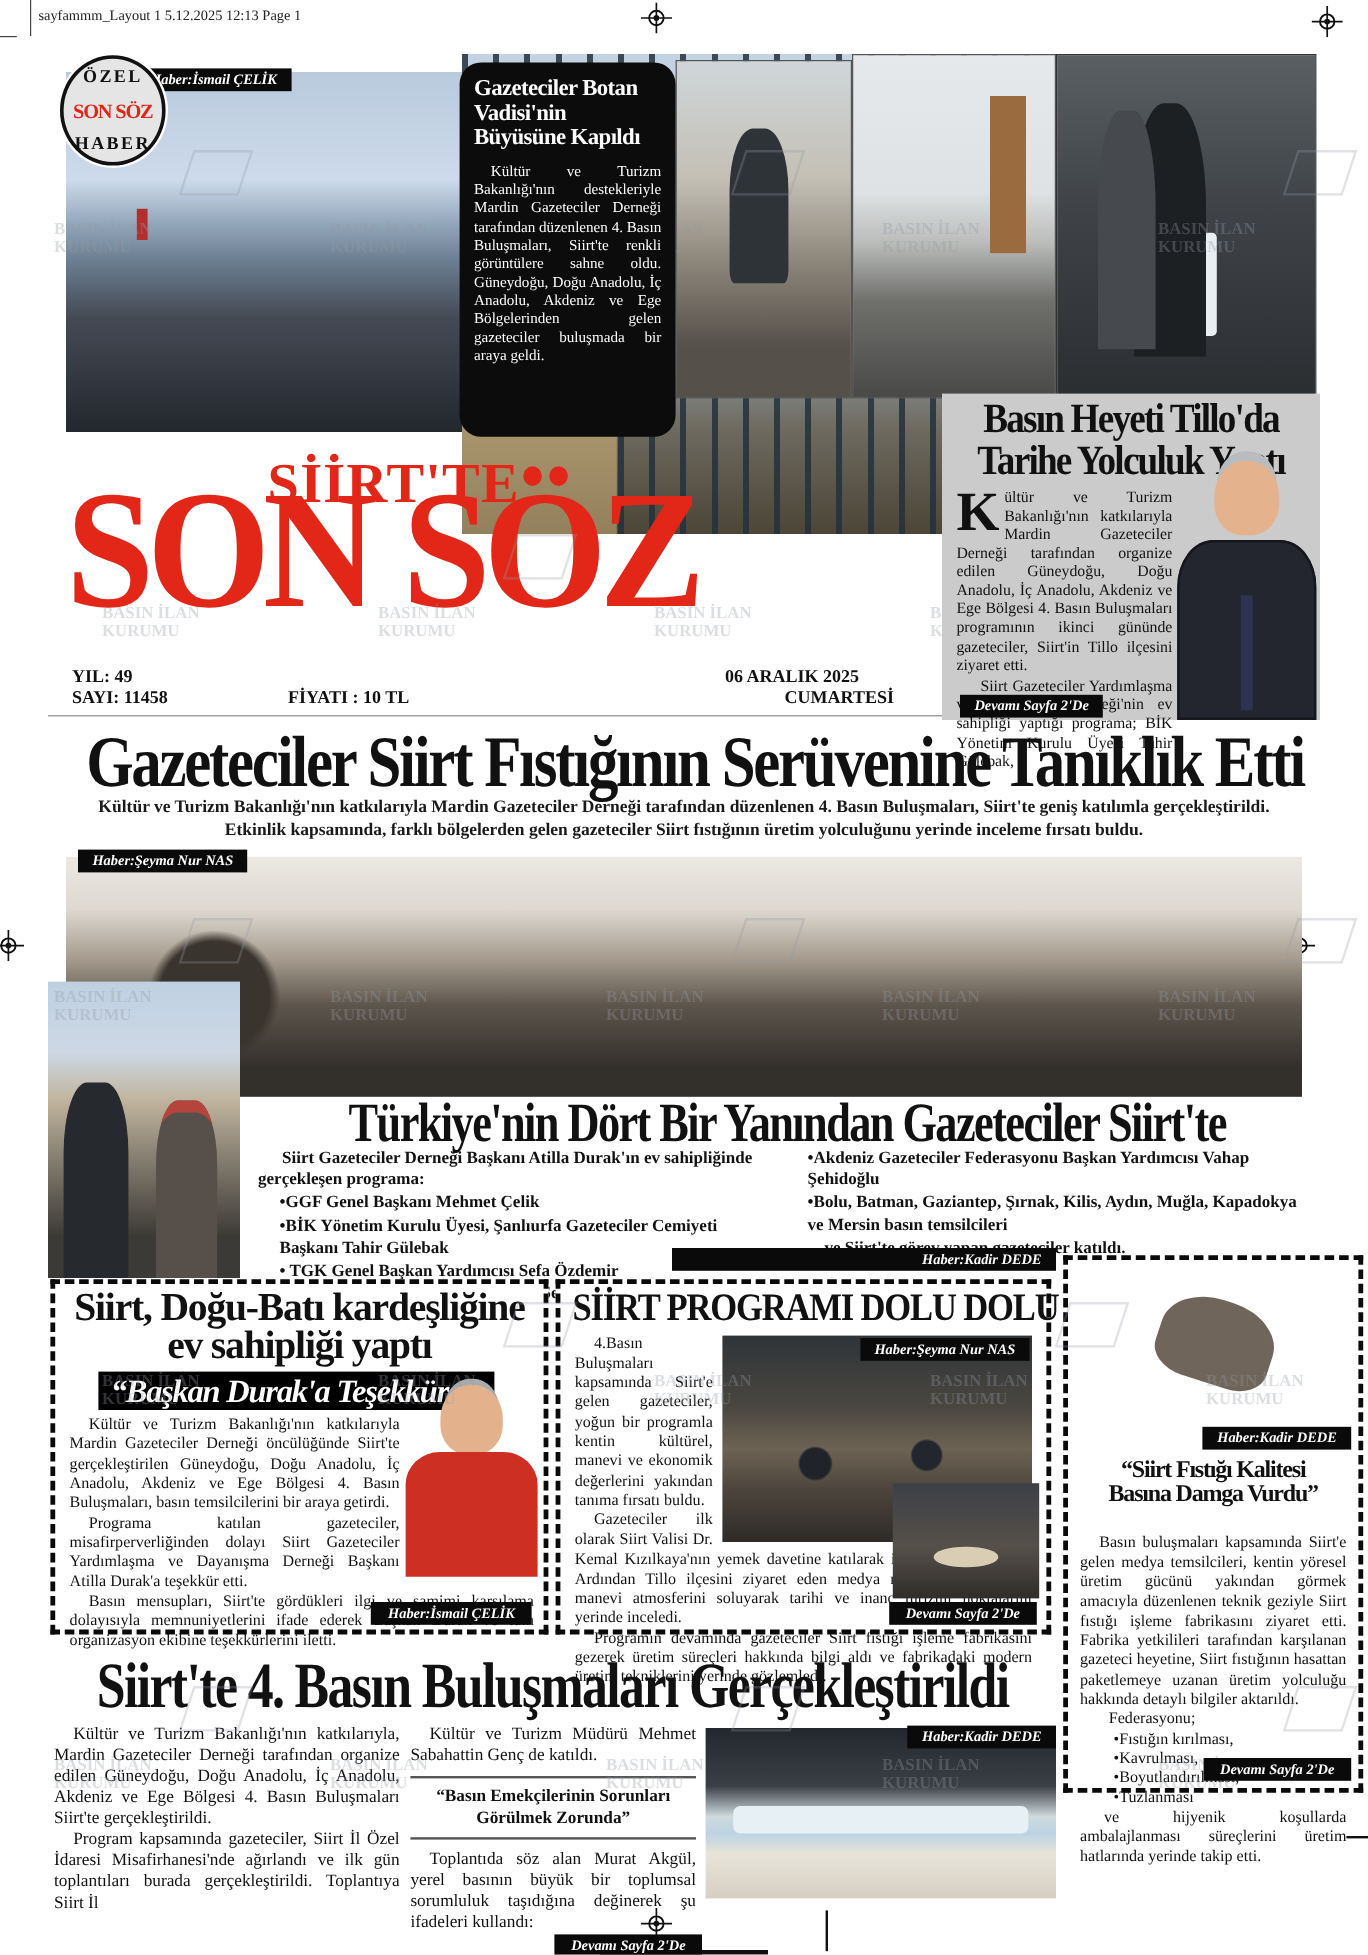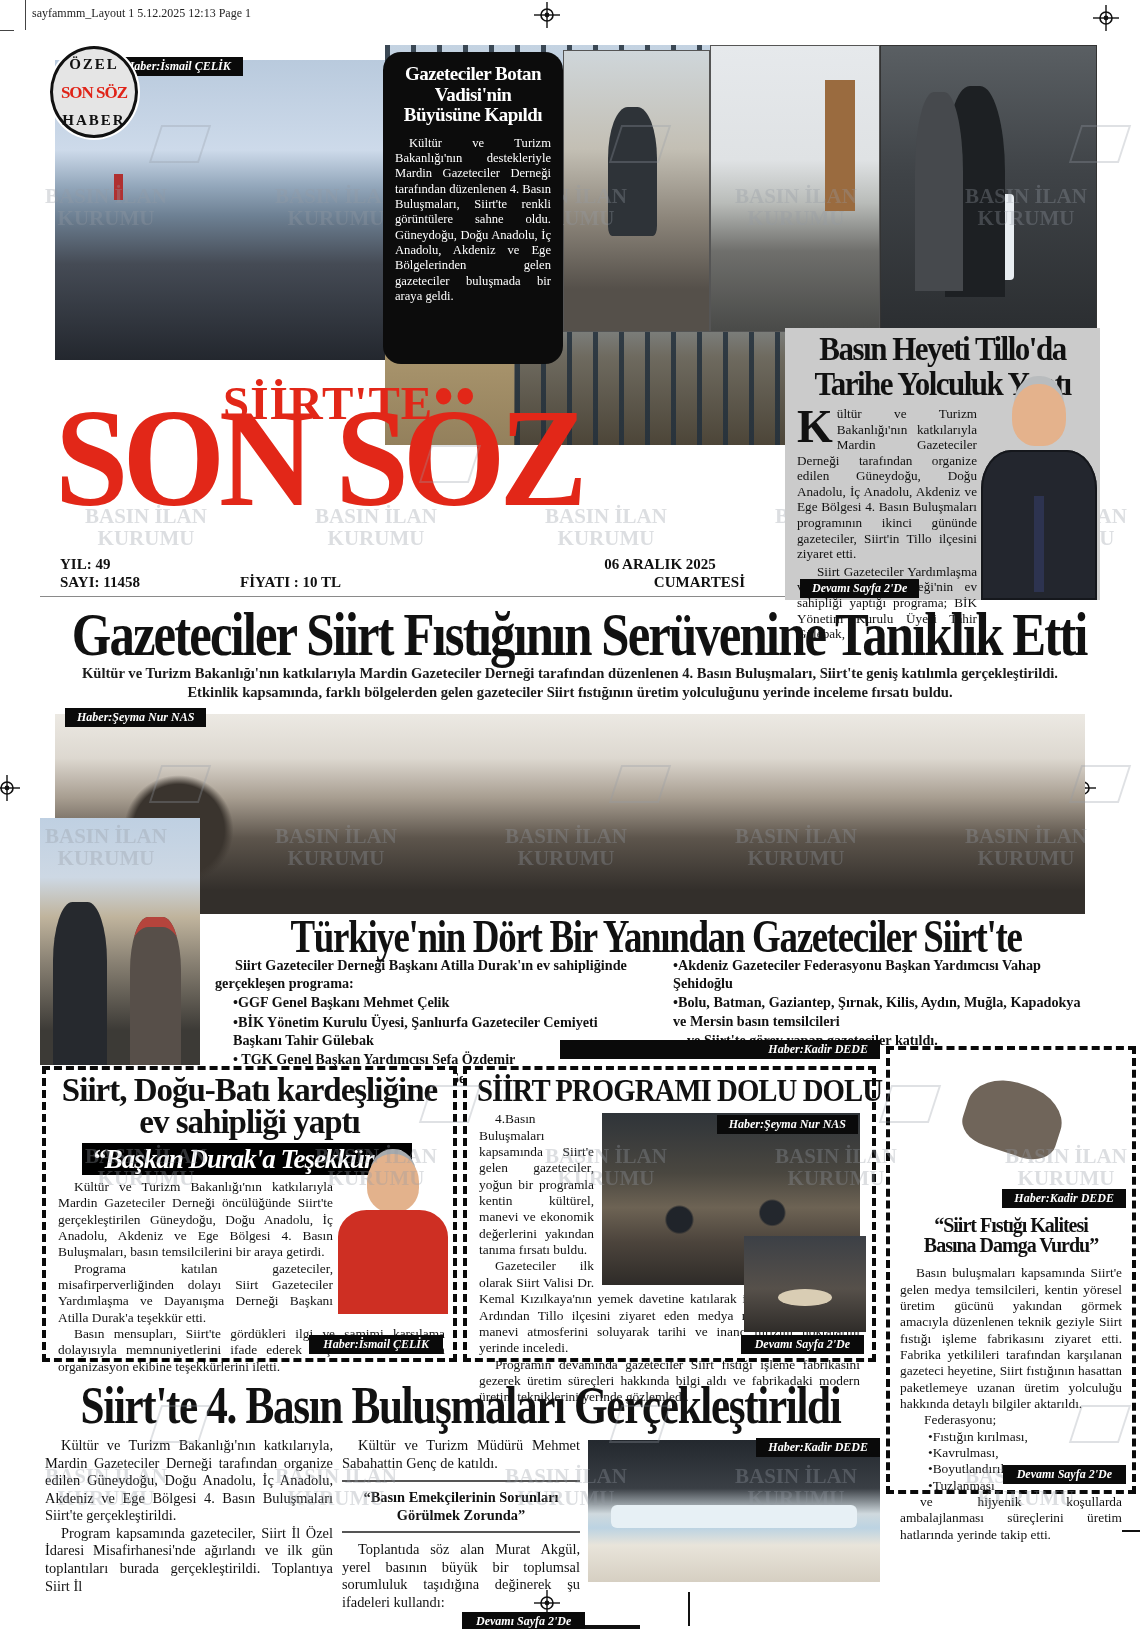--- a/index.html
+++ b/index.html
@@ -7,22 +7,22 @@
         font-family:Liberation Serif, serif;color:#111;}
   
   .print-header{position:absolute;left:32px;top:6px;font-size:12px;color:#222;}
   .tick-v{position:absolute;left:25px;top:0;width:1px;height:30px;background:#444;}
   .tick-h{position:absolute;left:0;top:30px;width:14px;height:1px;background:#444;}
   .regmark{position:absolute;width:26px;height:26px;}
   .regmark svg{display:block;}
   .edge-line{position:absolute;background:#111;}
   
   .wm{position:absolute;inset:0;pointer-events:none;z-index:5;}
-  .wm span{position:absolute;font-size:21px;font-weight:900;line-height:1.05;
-           color:rgba(150,156,164,.33);white-space:pre;text-align:center;}
+  .wm span{position:absolute;font-size:14px;font-weight:900;line-height:1.05;
+           color:rgba(150,156,164,.33);white-space:pre;}
   .wm .cube{position:absolute;width:46px;height:34px;border:2px solid rgba(150,156,164,.30);
             transform:skewX(-18deg);}
   
   .photo{position:absolute;overflow:hidden;}
   .ph-deck{background:linear-gradient(180deg,#b9cadd 0%,#cddaea 30%,#93a7bb 42%,#6d8093 52%,#454b55 68%,#23272e 100%);}
   .ph-deck:before{content:"";position:absolute;left:18%;top:38%;width:9px;height:26px;background:#b03030;}
   .ph-fence{background:
      repeating-linear-gradient(90deg,rgba(35,48,60,.85) 0 5px,rgba(35,48,60,0) 5px 26px),
      linear-gradient(180deg,#c4d3e2 0%,#b7c6d6 34%,#aeb9c4 48%,#8f9aa3 62%,#6e6a5f 78%,#4c4538 100%);}
   .ph-fence:before{content:"";position:absolute;left:0;top:22%;width:26%;height:78%;
@@ -62,21 +62,21 @@
        font-style:italic;padding:2px 12px;white-space:nowrap;z-index:6;}
   
   .stamp{position:absolute;left:50px;top:46px;width:82px;height:86px;background:#e5e5e5;border:3px solid #111;
          border-radius:50%;box-shadow:0 0 0 2px #fff;z-index:7;text-align:center;}
   .stamp .t{position:absolute;top:7px;left:0;right:0;font-weight:900;font-size:15px;letter-spacing:2px;}
   .stamp .m{position:absolute;top:34px;left:0;right:0;font-weight:900;font-size:17px;color:#e02418;letter-spacing:-1px;}
   .stamp .b{position:absolute;bottom:6px;left:0;right:0;font-weight:900;font-size:15px;letter-spacing:2px;}
   
   .blackbox{position:absolute;left:383px;top:52px;width:180px;height:312px;background:#0c0c0c;
             border-radius:18px;color:#fff;z-index:6;padding:10px 12px;box-sizing:border-box;}
-  .blackbox h3{margin:2px 0 10px;text-align:center;font-size:19px;line-height:1.08;letter-spacing:-.5px;}
+  .blackbox h3{margin:2px 0 10px;text-align:left;font-size:19px;line-height:1.08;letter-spacing:-.5px;}
   .blackbox p{margin:0;font-size:12.6px;line-height:1.22;text-align:justify;text-indent:14px;}
   
   .greybox{position:absolute;left:785px;top:328px;width:315px;height:272px;background:#cbcbcb;z-index:6;}
   .greybox h2{margin:4px 6px 2px;text-align:center;font-size:31px;line-height:.99;letter-spacing:-1.5px;
               transform:scaleY(1.12);transform-origin:top;}
   .greybox .txt{position:absolute;left:12px;top:78px;width:180px;font-size:13.2px;line-height:1.18;text-align:justify;}
   .greybox .txt .dropcap{float:left;font-size:46px;line-height:.82;font-weight:bold;padding:2px 4px 0 0;}
   .gb-portrait{position:absolute;right:2px;top:56px;width:118px;height:216px;}
   .gb-portrait .head{width:54px;height:62px;background:#e4b28c;box-shadow:0 -10px 0 -2px #b9bcbe;}
   .gb-portrait .body{width:116px;height:150px;background:#23262e;box-shadow:inset 0 0 0 2px #15171c;}
@@ -328,21 +328,21 @@
     <div class="photo ph-tray" style="right:6px;bottom:26px;left:auto;top:auto;width:122px;height:96px;z-index:4;"></div>
     <div class="morelbl" style="right:8px;bottom:4px;">Devamı Sayfa 2'De</div>
   </div>
 
   <div class="dashed" style="left:886px;top:1046px;width:250px;height:448px;padding:6px;">
     <div style="position:relative;">
       <div class="photo ph-pistachio" style="position:relative;width:100%;height:152px;"></div>
       <div class="lbl" style="right:0;bottom:0;left:auto;top:auto;">Haber:Kadir DEDE</div>
     </div>
     <h2 style="font-size:20px;margin-top:8px;"><span>“Siirt Fıstığı Kalitesi</span><br><span>Basına Damga Vurdu”</span></h2>
-    <div class="bodytxt bullets" style="margin:10px 4px;">
+    <div class="bodytxt bullets" style="margin:22px 4px;">
       <p>Basın buluşmaları kapsamında Siirt'e gelen medya temsilcileri, kentin yöresel üretim gücünü yakından görmek amacıyla düzenlenen teknik geziyle Siirt fıstığı işleme fabrikasını ziyaret etti. Fabrika yetkilileri tarafından karşılanan gazeteci heyetine, Siirt fıstığının hasattan paketlemeye uzanan üretim yolculuğu hakkında detaylı bilgiler aktarıldı.</p>
       <p style="text-indent:24px;">Federasyonu;</p>
       <p style="text-indent:28px;">•Fıstığın kırılması,</p>
       <p style="text-indent:28px;">•Kavrulması,</p>
       <p style="text-indent:28px;">•Boyutlandırılması,</p>
       <p style="text-indent:28px;">•Tuzlanması</p>
       <p style="text-indent:20px;">ve hijyenik koşullarda ambalajlanması süreçlerini üretim hatlarında yerinde takip etti.</p>
     </div>
     <div class="morelbl" style="right:6px;bottom:6px;">Devamı Sayfa 2'De</div>
   </div>

